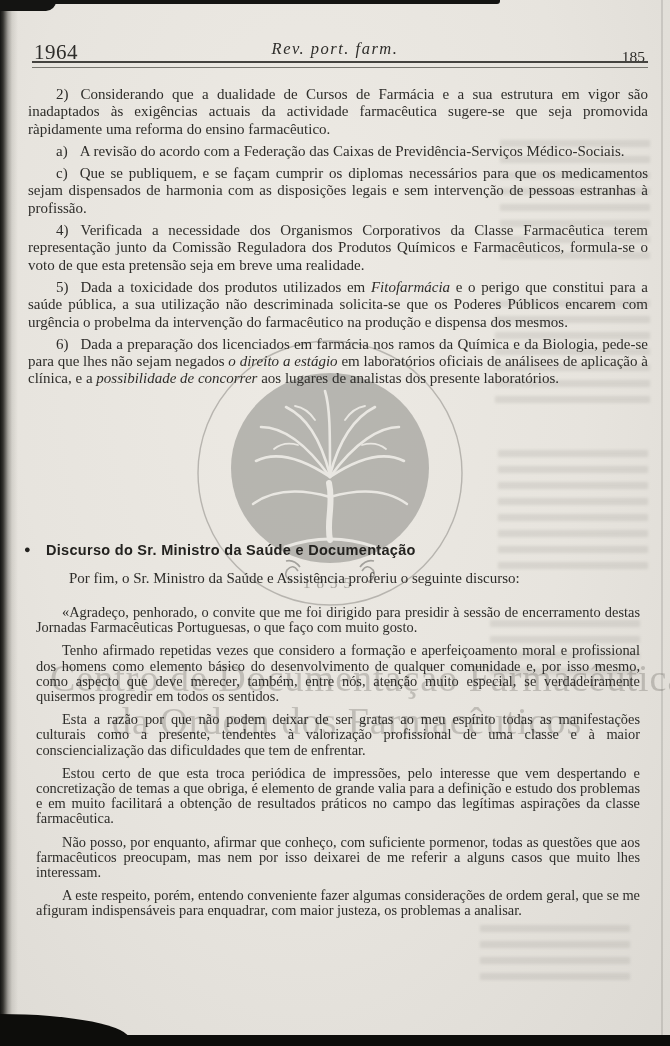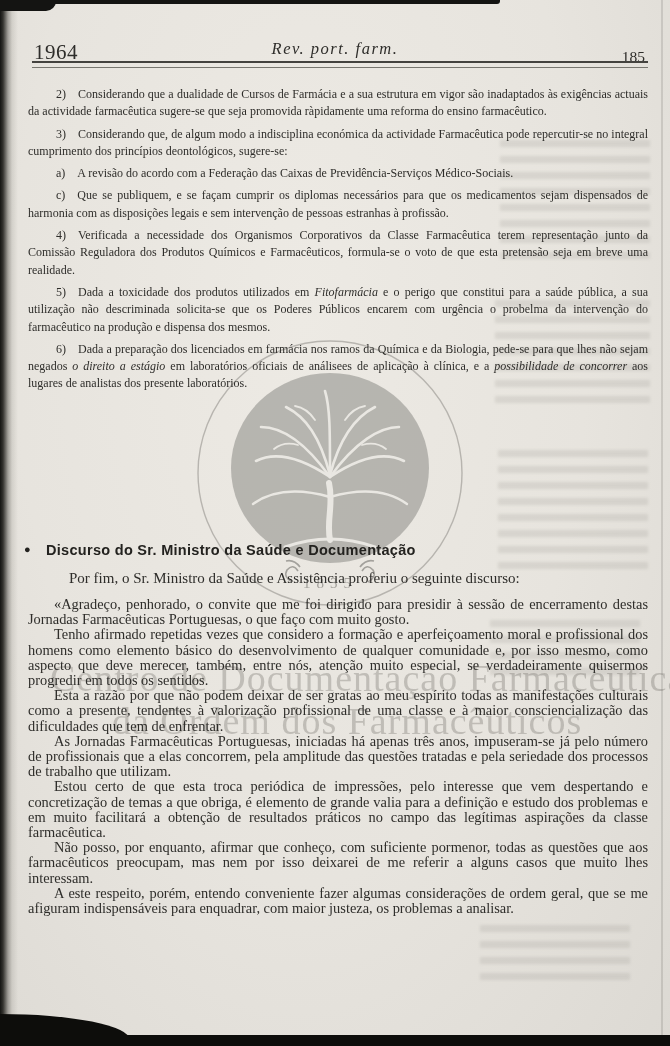--- a/index.html
+++ b/index.html
@@ -25,31 +25,31 @@
   .wm-line{position:absolute;font-size:38px;color:rgba(105,102,96,.32);white-space:nowrap;letter-spacing:1px;z-index:2;}
   .wm1{left:50px;top:656px;}
   .wm2{left:112px;top:699px;}
   
   .hdr-year{position:absolute;left:34px;top:40px;font-size:21px;letter-spacing:.5px;z-index:5;}
   .hdr-journal{position:absolute;left:0;right:0;top:39px;text-align:center;font-style:italic;font-size:16.5px;letter-spacing:1.5px;z-index:5;}
   .hdr-page{position:absolute;right:25px;top:48px;font-size:15.5px;z-index:5;}
   .rule1{position:absolute;left:32px;right:22px;top:61px;height:2px;background:#44433f;z-index:5;}
   .rule2{position:absolute;left:32px;right:22px;top:67px;height:1px;background:#77766f;z-index:5;}
   
-  .resolutions{position:absolute;left:28px;top:86px;width:620px;font-size:12px;line-height:17.3px;
+  .resolutions{position:absolute;left:28px;top:86px;width:620px;font-size:15px;line-height:17.3px;
     text-align:justify;z-index:5;}
   .resolutions p{margin:0 0 5px 0;text-indent:28px;}
   .num{margin-right:12px;}
   .speech-heading{position:absolute;left:24px;top:542px;z-index:5;
     font-family:"Liberation Sans",sans-serif;font-weight:bold;font-size:14.5px;color:#23221f;letter-spacing:.3px;}
   .bullet{display:inline-block;margin-right:15px;font-size:11px;transform:translateY(-2px);}
   .intro{position:absolute;left:43px;top:570px;width:620px;font-size:15px;text-indent:26px;z-index:5;margin:0;}
   .speech{position:absolute;left:28px;top:597px;width:620px;font-size:14.4px;line-height:15.2px;
     text-align:justify;z-index:5;}
-  .speech p{margin:0;text-indent:26px;}
+  .speech p{margin:8px;text-indent:26px;}
   i{font-style:italic;}
 </style>
 </head>
 <body>
 
 <div class="page">
 
   <div class="bleed" style="left:500px;top:140px;width:150px;height:120px;"></div>
   <div class="bleed" style="left:495px;top:300px;width:155px;height:110px;"></div>
   <div class="bleed" style="left:498px;top:450px;width:150px;height:120px;"></div>
@@ -89,39 +89,37 @@
   <div class="wm-line wm2">da Ordem dos Farmacêuticos</div>
 
   <div class="hdr-year">1964</div>
   <div class="hdr-journal">Rev. port. farm.</div>
   <div class="hdr-page">185</div>
   <div class="rule1"></div>
   <div class="rule2"></div>
 
   <div class="resolutions">
     <p><span class="num">2)</span><span>Considerando que a dualidade de Cursos de Farmácia e a sua estrutura em vigor são inadaptados às exigências actuais da actividade farmacêutica sugere-se que seja promovida ràpidamente uma reforma do ensino farmacêutico.</span></p>
-    <p><span class="num">3)</span><span>Considerando que, de algum modo a indisciplina económica da actividade Farmacêutica pode repercutir-se no integral cumprimento dos princípios deontológicos, sugere-se:</span></p>
     <p><span class="num">a)</span><span>A revisão do acordo com a Federação das Caixas de Previdência-Serviços Médico-Sociais.</span></p>
     <p><span class="num">c)</span><span>Que se publiquem, e se façam cumprir os diplomas necessários para que os medicamentos sejam dispensados de harmonia com as disposições legais e sem intervenção de pessoas estranhas à profissão.</span></p>
     <p><span class="num">4)</span><span>Verificada a necessidade dos Organismos Corporativos da Classe Farmacêutica terem representação junto da Comissão Reguladora dos Produtos Químicos e Farmacêuticos, formula-se o voto de que esta pretensão seja em breve uma realidade.</span></p>
     <p><span class="num">5)</span><span>Dada a toxicidade dos produtos utilizados em </span><i>Fitofarmácia</i><span> e o perigo que constitui para a saúde pública, a sua utilização não descriminada solicita-se que os Poderes Públicos encarem com urgência o probelma da intervenção do farmacêutico na produção e dispensa dos mesmos.</span></p>
     <p><span class="num">6)</span><span>Dada a preparação dos licenciados em farmácia nos ramos da Química e da Biologia, pede-se para que lhes não sejam negados </span><i>o direito a estágio</i><span> em laboratórios oficiais de análisees de aplicação à clínica, e a </span><i>possibilidade de concorrer</i><span> aos lugares de analistas dos presente laboratórios.</span></p>
   </div>
 
   <div class="speech-heading">
     <span class="bullet">●</span><span>Discurso do Sr. Ministro da Saúde e Documentação</span>
   </div>
 
   <p class="intro">Por fim, o Sr. Ministro da Saúde e Assistência proferiu o seguinte discurso:</p>
 
   <div class="speech">
     <p>«Agradeço, penhorado, o convite que me foi dirigido para presidir à sessão de encerramento destas Jornadas Farmacêuticas Portuguesas, o que faço com muito gosto.</p>
     <p>Tenho afirmado repetidas vezes que considero a formação e aperfeiçoamento moral e profissional dos homens como elemento básico do desenvolvimento de qualquer comunidade e, por isso mesmo, como aspecto que deve merecer, também, entre nós, atenção muito especial, se verdadeiramente quisermos progredir em todos os sentidos.</p>
     <p>Esta a razão por que não podem deixar de ser gratas ao meu espírito todas as manifestações culturais como a presente, tendentes à valorização profissional de uma classe e à maior consciencialização das dificuldades que tem de enfrentar.</p>
-    <p>As Jornadas Farmacêuticas Portuguesas, iniciadas há apenas três anos, impuseram-se já pelo número de profissionais que a elas concorrem, pela amplitude das questões tratadas e pela seriedade dos processos de trabalho que utilizam.</p>
     <p>Estou certo de que esta troca periódica de impressões, pelo interesse que vem despertando e concretização de temas a que obriga, é elemento de grande valia para a definição e estudo dos problemas e em muito facilitará a obtenção de resultados práticos no campo das legítimas aspirações da classe farmacêutica.</p>
     <p>Não posso, por enquanto, afirmar que conheço, com suficiente pormenor, todas as questões que aos farmacêuticos preocupam, mas nem por isso deixarei de me referir a alguns casos que muito lhes interessam.</p>
     <p>A este respeito, porém, entendo conveniente fazer algumas considerações de ordem geral, que se me afiguram indispensáveis para enquadrar, com maior justeza, os problemas a analisar.</p>
   </div>
 
   <div class="edge-left"></div>
   <div class="edge-top"></div>
   <div class="edge-top-corner"></div>
   <div class="edge-bottom"></div>
   <div class="edge-bottom-curl"></div>

